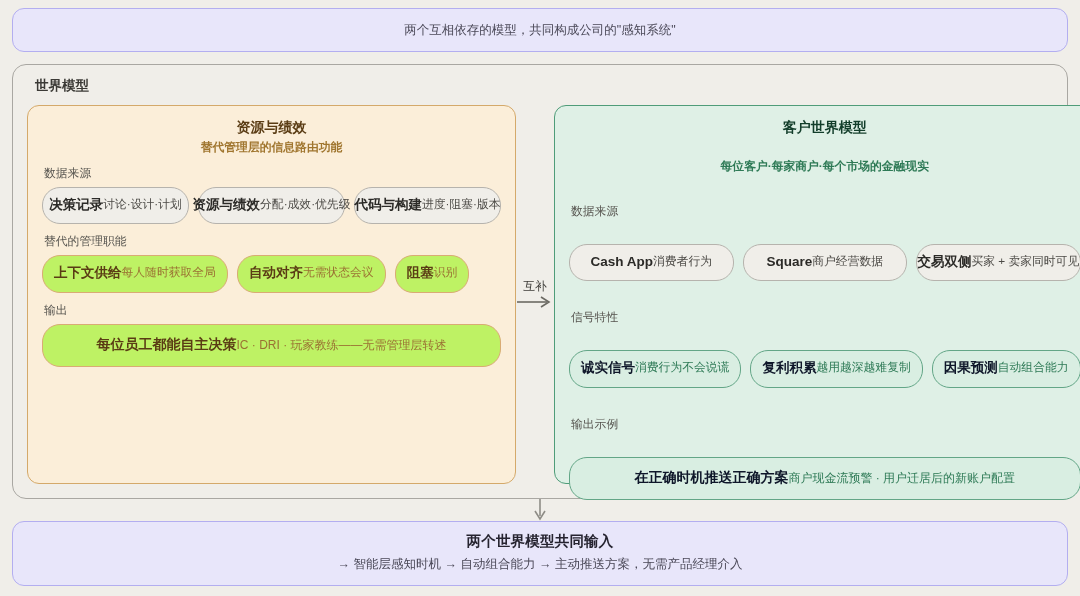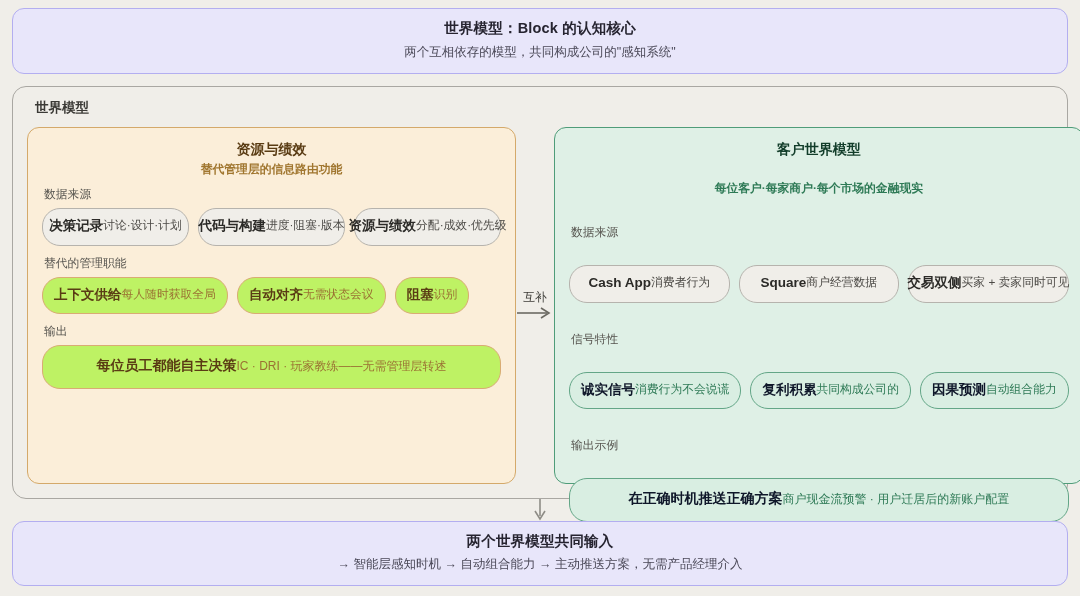--- a/index.html
+++ b/index.html
@@ -202,46 +202,45 @@
     justify-content: center;
     flex: 0 0 auto;
   }
 </style>
 </head>
 <body>
 
 <div class="page">
 
   <div class="banner">
-    <div class="banner-title">世界模型：Block 的认知核心</div>
     <div class="banner-sub">两个互相依存的模型，共同构成公司的"感知系统"</div>
   </div>
 
   <div class="wm-container">
     <div class="wm-label">世界模型</div>
 
     <div class="wm-body">
 
       <div class="panel company">
         <div class="panel-title">资源与绩效</div>
         <div class="panel-sub">替代管理层的信息路由功能</div>
 
         <div class="section-label">数据来源</div>
         <div class="card-row equal">
           <div class="card neutral">
             <div class="card-title">决策记录</div>
             <div class="card-sub">讨论·设计·计划</div>
           </div>
           <div class="card neutral">
+            <div class="card-title">资源与绩效</div>
+            <div class="card-sub">分配·成效·优先级</div>
+          </div>
+          <div class="card neutral">
             <div class="card-title">代码与构建</div>
             <div class="card-sub">进度·阻塞·版本</div>
-          </div>
-          <div class="card neutral">
-            <div class="card-title">资源与绩效</div>
-            <div class="card-sub">分配·成效·优先级</div>
           </div>
         </div>
 
         <div class="section-label">替代的管理职能</div>
         <div class="card-row">
           <div class="card orange">
             <div class="card-title">上下文供给</div>
             <div class="card-sub">每人随时获取全局</div>
           </div>
           <div class="card orange">
@@ -292,21 +291,21 @@
         </div>
 
         <div class="section-label">信号特性</div>
         <div class="card-row">
           <div class="card green">
             <div class="card-title">诚实信号</div>
             <div class="card-sub">消费行为不会说谎</div>
           </div>
           <div class="card green">
             <div class="card-title">复利积累</div>
-            <div class="card-sub">共同构成公司的</div>
+            <div class="card-sub">越用越深越难复制</div>
           </div>
           <div class="card green">
             <div class="card-title">因果预测</div>
             <div class="card-sub">自动组合能力</div>
           </div>
         </div>
 
         <div class="section-label">输出示例</div>
         <div class="card-row">
           <div class="card green wide">

